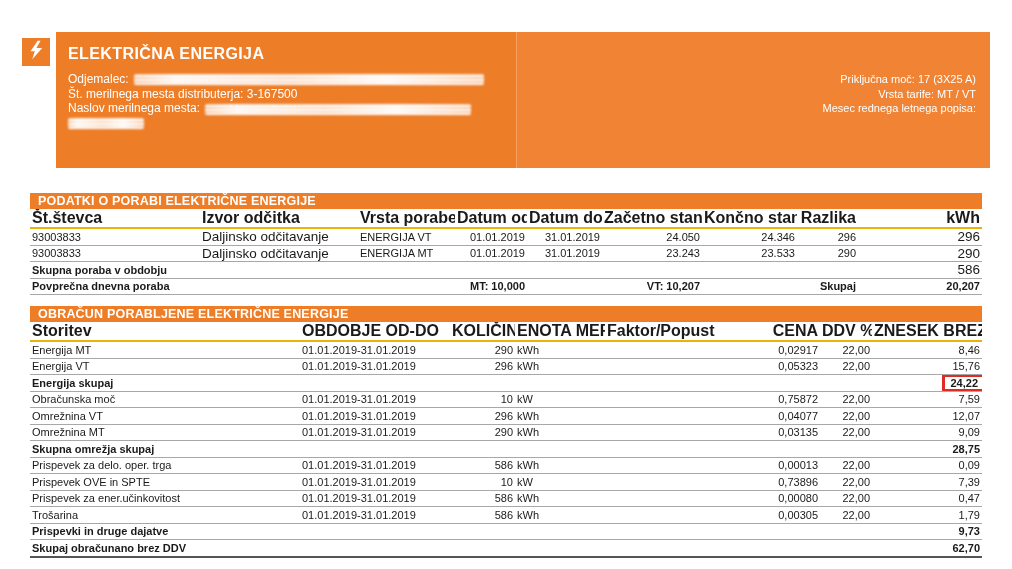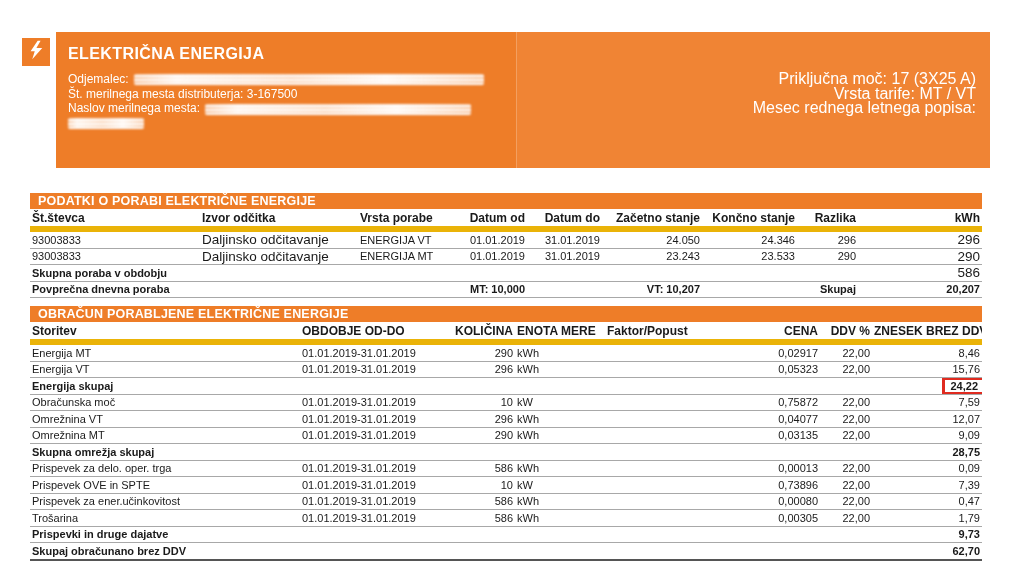--- a/index.html
+++ b/index.html
@@ -8,21 +8,21 @@
 
   
   .bolt-tile{position:absolute;left:22px;top:38px;width:28px;height:28px;background:#ee7d28;
              display:flex;align-items:center;justify-content:center;}
   .bolt-tile svg{width:20px;height:20px;fill:#fff;}
   .header-panel{position:absolute;left:56px;top:32px;width:934px;height:136px;background:#ee7d28;color:#fff;}
   .panel-right{position:absolute;left:460px;top:0;right:0;bottom:0;background:#f08434;
                border-left:1px solid rgba(255,255,255,.22);}
   .panel-title{position:absolute;left:12px;top:13px;font-size:16px;font-weight:bold;letter-spacing:.4px;}
   .left-lines{position:absolute;left:12px;top:40px;font-size:12px;line-height:14.6px;white-space:nowrap;}
-  .right-lines{position:absolute;right:14px;top:40px;font-size:16px;line-height:14.6px;text-align:right;white-space:nowrap;}
+  .right-lines{position:absolute;right:14px;top:40px;font-size:11px;line-height:14.6px;text-align:right;white-space:nowrap;}
   .hline{height:14.6px;}
   .paket-line{margin-top:6px;}
   .redact{display:inline-block;height:11px;vertical-align:middle;margin-left:5px;border-radius:2px;
           background:
             repeating-linear-gradient(0deg, rgba(255,255,255,.95) 0 2px, rgba(255,255,255,.35) 2px 4px),
             linear-gradient(90deg, rgba(255,255,255,.25), rgba(255,255,255,.85) 12%, rgba(255,255,255,.5) 45%, rgba(255,255,255,.9) 72%, rgba(255,255,255,.3));
           filter:blur(1.2px);}
   .redact-w1{width:350px;}
   .redact-w2{width:266px;}
   .redact-w3{width:76px;margin-left:0;}
@@ -32,22 +32,22 @@
                font-size:12.5px;font-weight:bold;line-height:16px;padding-left:8px;box-sizing:border-box;
                letter-spacing:.2px;}
   .bar-1{top:193px;}
   .bar-2{top:306px;}
 
   
   table{border-collapse:collapse;table-layout:fixed;width:952px;}
   .tbl{position:absolute;left:30px;}
   .tbl-1{top:209px;}
   .tbl-2{top:322px;}
-  th{font-size:12px;font-weight:bold;padding:0 2px;height:17px;vertical-align:middle;
-     border-bottom:6px solid #eab308;white-space:nowrap;overflow:hidden;}
+  th{font-size:16px;font-weight:bold;padding:0 2px;height:17px;vertical-align:middle;
+     border-bottom:2px solid #eab308;white-space:nowrap;overflow:hidden;}
   td{font-size:11px;padding:0 2px;height:15.5px;vertical-align:middle;
      border-bottom:1px solid #a8a8a8;white-space:nowrap;overflow:hidden;}
   .l{text-align:left;} .r{text-align:right;} .c{text-align:left;}
   .big{font-size:13.5px;}
   .bold{font-weight:bold;}
   tr.bold-row td{font-weight:bold;}
   tr.final-row td{border-bottom:2px solid #555;}
 
   
   .t1c1{width:170px;} .t1c2{width:158px;} .t1c3{width:97px;} .t1c4{width:72px;} .t1c5{width:75px;}

